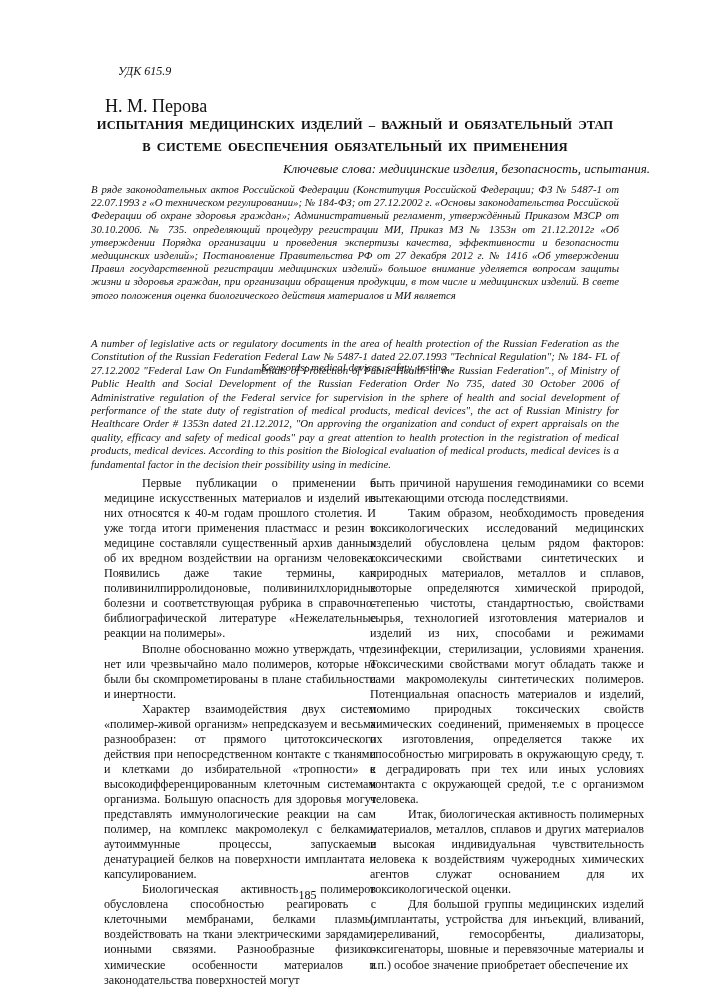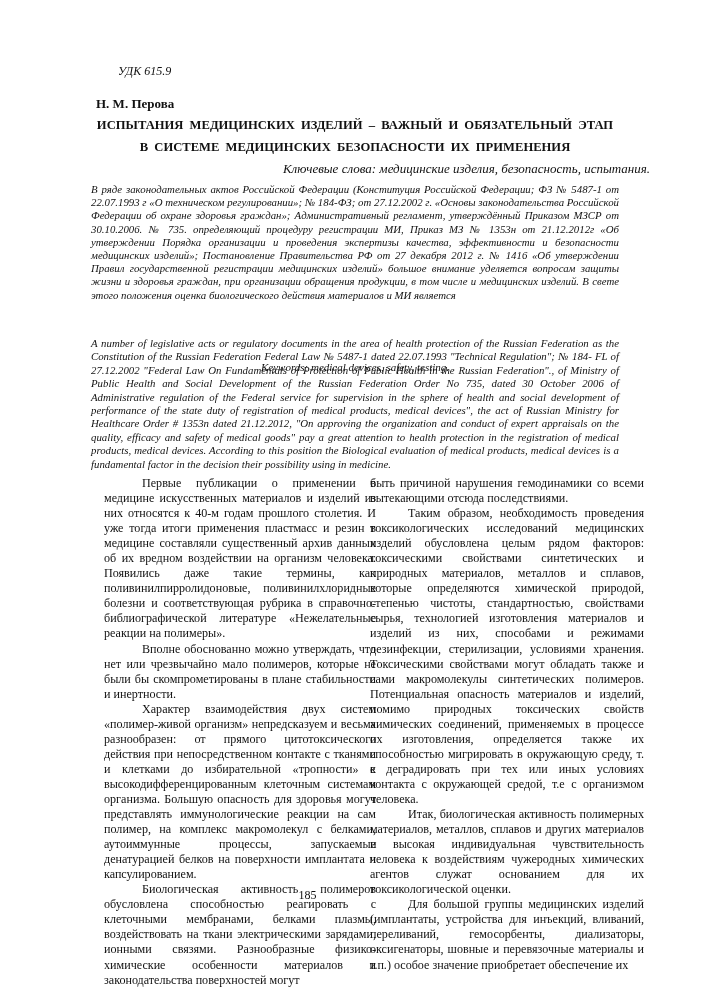--- a/index.html
+++ b/index.html
@@ -5,22 +5,22 @@
   html, body { margin: 0; padding: 0; background: #ffffff; }
   body {
     width: 710px; height: 1003px; position: relative; overflow: hidden;
     font-family: "Liberation Serif", "DejaVu Serif", serif; color: #111;
   }
   .udk {
     position: absolute; left: 104px; top: 64px;
     font-size: 12px; font-style: italic; margin-left: 14px;
   }
   .author {
-    position: absolute; left: 96px; top: 96px;
-    font-size: 13px; font-weight: bold;
+    position: absolute; left: 105px; top: 96px;
+    font-size: 18px; font-weight: normal;
   }
   .title {
     position: absolute; left: 60px; width: 590px; top: 114px;
     text-align: center; font-weight: bold; font-size: 12.6px; line-height: 22px;
     word-spacing: 3px;
   }
   .kw-ru {
     position: absolute; left: 60px; width: 590px; top: 161px;
     text-align: right; font-style: italic; font-size: 13px;
   }
@@ -53,21 +53,21 @@
   }
 </style>
 </head>
 <body>
 
 <div class="udk">УДК 615.9</div>
 <div class="author">Н. М. Перова</div>
 
 <div class="title">
   <div>ИСПЫТАНИЯ МЕДИЦИНСКИХ ИЗДЕЛИЙ – ВАЖНЫЙ И ОБЯЗАТЕЛЬНЫЙ ЭТАП</div>
-  <div>В СИСТЕМЕ МЕДИЦИНСКИХ БЕЗОПАСНОСТИ ИХ ПРИМЕНЕНИЯ</div>
+  <div>В СИСТЕМЕ ОБЕСПЕЧЕНИЯ ОБЯЗАТЕЛЬНЫЙ ИХ ПРИМЕНЕНИЯ</div>
 </div>
 
 <div class="kw-ru">Ключевые слова: медицинские изделия, безопасность, испытания.</div>
 
 <div class="abstract abs-ru">
   <span>В ряде законодательных актов  Российской Федерации (Конституция Российской Федерации; ФЗ № 5487-1 от 22.07.1993 г «О техническом регулировании»; № 184-ФЗ; от 27.12.2002 г. «Основы законодательства Российской Федерации об охране здоровья граждан»; Административный регламент, утверждённый Приказом МЗСР от 30.10.2006. № 735. определяющий  процедуру  регистрации МИ, Приказ МЗ № 1353н от 21.12.2012г «Об утверждении Порядка организации и проведения экспертизы качества, эффективности и безопасности медицинских изделий»; Постановление Правительства РФ от 27 декабря 2012 г. № 1416 «Об утверждении Правил государственной регистрации медицинских изделий» большое внимание уделяется вопросам защиты жизни и здоровья граждан, при организации обращения продукции, в том числе и медицинских изделий. В свете этого положения оценка биологического действия материалов и МИ   является</span>
 </div>
 
 <div class="kw-en">Keywords: medical devices, safety, testing.</div>
 

